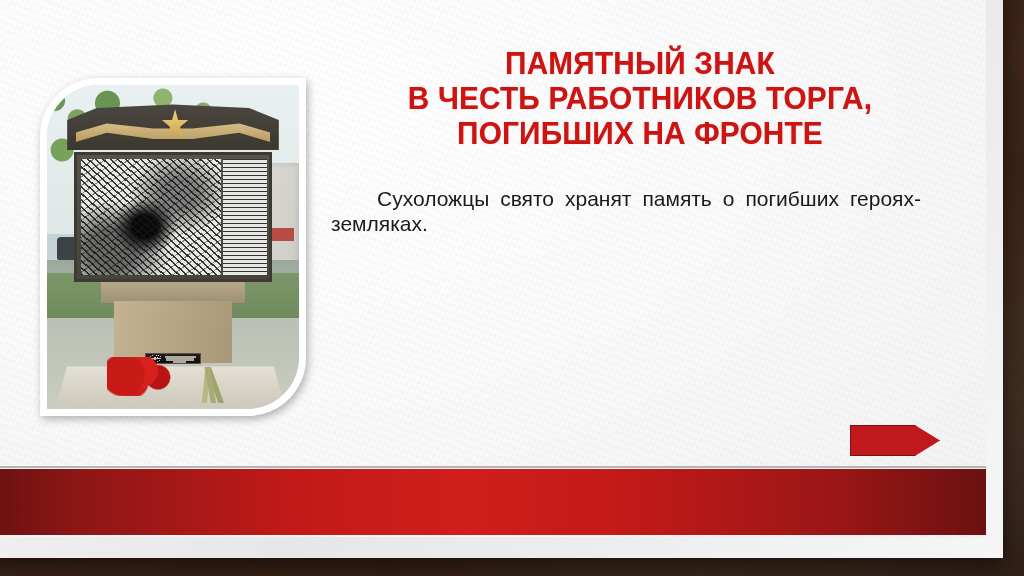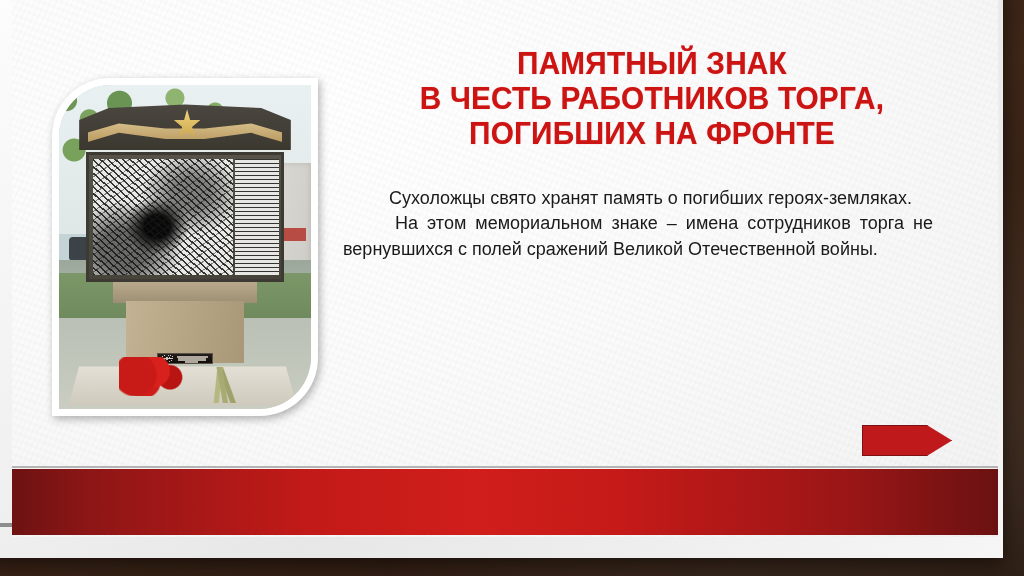--- a/index.html
+++ b/index.html
@@ -39,21 +39,21 @@
     box-shadow:0 6px 20px rgba(0,0,0,.55);
   }
   .frame-inner-line{
     position:absolute;left:-14px;top:-14px;width:1003px;height:555px;
     border-right:4px solid #8d8d8d;border-bottom:4px solid #8d8d8d;
     box-sizing:border-box;
   }
 
   
   .slide{
-    position:absolute;left:12px;top:0;width:986px;height:537px;overflow:hidden;
+    position:absolute;left:0;top:0;width:986px;height:537px;overflow:hidden;
     background:
       radial-gradient(ellipse at 30% 18%, #ffffff 0%, #fbfbfb 45%, #f2f2f2 100%);
   }
   .slide-tex{
     position:absolute;inset:0;
     background-image:
       repeating-linear-gradient(115deg, rgba(0,0,0,.013) 0 2px, transparent 2px 5px),
       repeating-linear-gradient(20deg, rgba(0,0,0,.010) 0 3px, transparent 3px 7px);
   }
 
@@ -69,21 +69,21 @@
     transform:scaleX(.96);
     transform-origin:center top;
     text-shadow:0 0 1px rgba(204,20,19,.45);
   }
   .title span{display:block;white-space:nowrap;}
 
   
   .body-text{
     position:absolute;left:331px;top:186px;width:590px;
     color:#1a1a1a;
-    font-size:18px;
+    font-size:21px;
     line-height:25.4px;
     text-align:justify;
   }
   .body-text p{margin:0;text-indent:46px;}
   .body-text p.p3{text-indent:52px;}
 
   
   .photo-wrap{
     position:absolute;left:40px;top:78px;width:266px;height:338px;
     background:#ffffff;
@@ -268,20 +268,19 @@
     </div>
 
     <div class="title nosel">
       <span>ПАМЯТНЫЙ ЗНАК</span>
       <span>В ЧЕСТЬ РАБОТНИКОВ ТОРГА,</span>
       <span>ПОГИБШИХ НА ФРОНТЕ</span>
     </div>
 
     <div class="body-text">
       <p>Сухоложцы свято хранят память о погибших героях-земляках.</p>
-      <p class="p3">На этом мемориальном знаке – имена сотрудников торга не вернувшихся с полей сражений Великой Отечественной войны.</p>
     </div>
 
     <div class="arrow"></div>
     <div class="band-line"></div>
     <div class="band"></div>
   </div>
 </div>
 
 </body></html>

